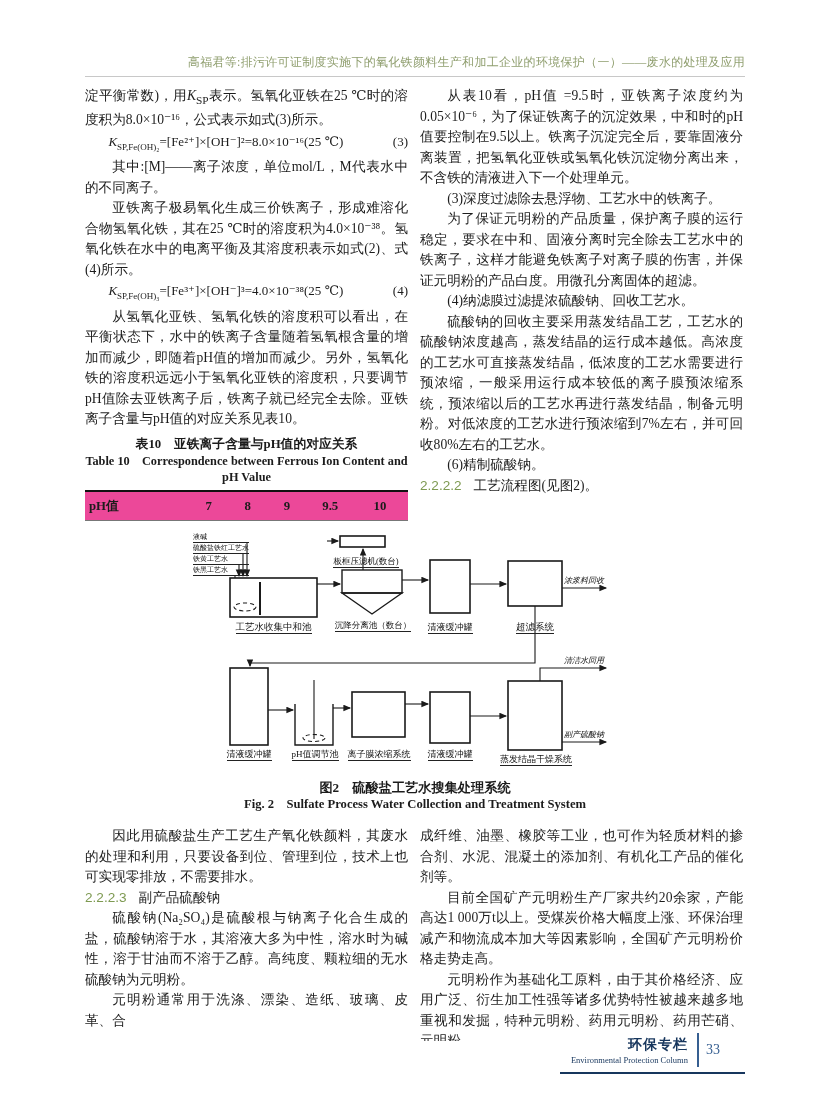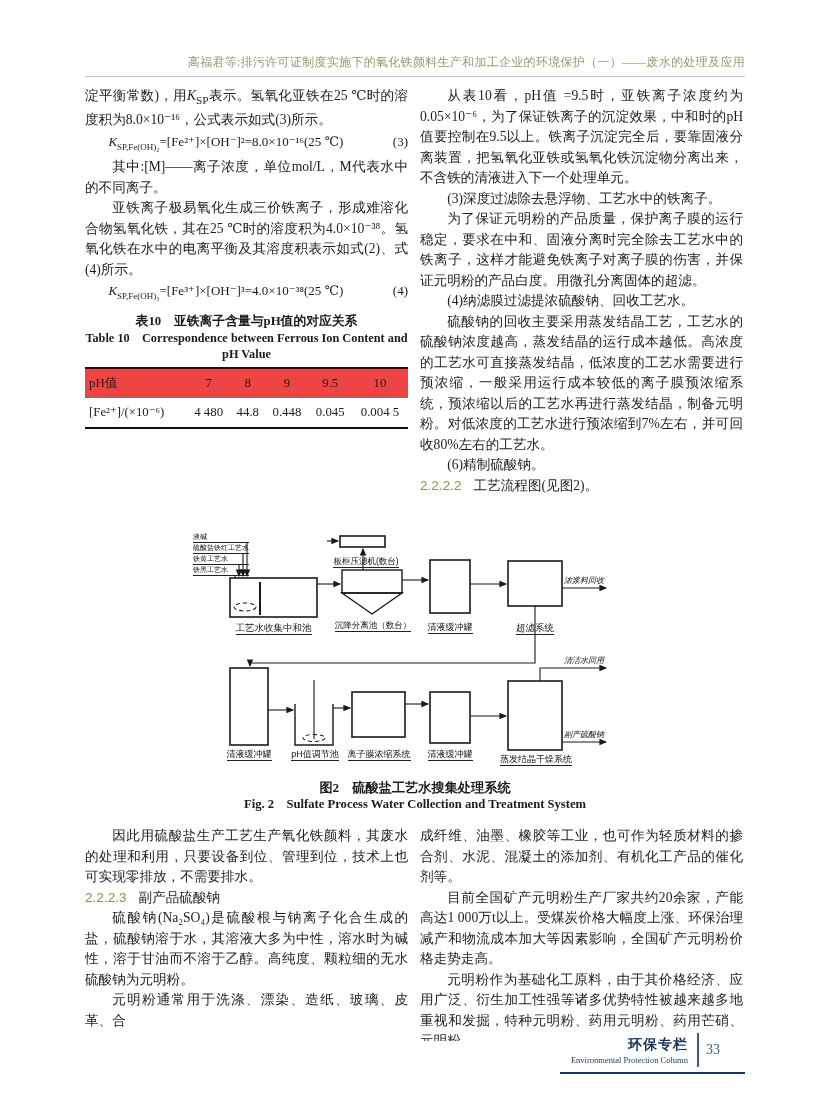--- a/index.html
+++ b/index.html
@@ -25,25 +25,25 @@
   .fnum{margin-left:auto;}
   .section{text-indent:0 !important;}
   .secnum{color:#7e9a52; font-family:"Liberation Sans","DejaVu Sans",sans-serif; margin-right:12px;}
   
   .tblcap-cn{margin-top:6px; text-align:center; font-weight:bold; font-size:12.8px; line-height:17px;}
   .tblcap-en{text-align:center; font-weight:bold; font-size:12.3px; line-height:16px;}
   table.t10{width:100%; border-collapse:collapse; margin-top:5px;
             border-top:2px solid #111; border-bottom:2px solid #111; font-size:12.8px;}
   table.t10 td{padding:4px 2px; text-align:center;}
   table.t10 .lab{text-align:left; padding-left:4px; width:96px;}
-  table.t10 tr.hdr-row td{background:#ef4444; border-bottom:1px solid #777;}
+  table.t10 tr.hdr-row td{background:#ec4899; border-bottom:1px solid #777;font-weight:bold;}
   
   .fig{position:absolute; top:532px; left:100px; width:660px; height:248px;}
   .fig svg{position:absolute; top:0; left:0;}
-  .flabel{position:absolute; font-family:Liberation Sans, sans-serif;
+  .flabel{position:absolute; font-family:Liberation Serif, serif;
           font-size:9.5px; line-height:11px; text-align:center; white-space:nowrap; color:#111;}
   .ul{border-bottom:1px solid #222; padding-bottom:1px;}
   .feed{position:absolute; left:93px; width:56px; font-size:7px; line-height:10px; text-align:left;
         border-bottom:1px solid #222; white-space:nowrap;
         font-family:"Liberation Sans","DejaVu Sans",sans-serif; color:#111;}
   .arrlab{position:absolute; font-size:8px; line-height:10px; white-space:nowrap;
           font-family:"Liberation Sans","DejaVu Sans",sans-serif; color:#111;font-style:italic;}
   .figcap{position:absolute; left:85px; width:660px; text-align:center; font-weight:bold;}
   .figcap-cn{top:779px; font-size:13.2px;}
   .figcap-en{top:796px; font-size:12.6px;}
@@ -72,20 +72,21 @@
         <span>=[Fe²⁺]×[OH⁻]²=8.0×10⁻¹⁶(25 ℃)</span>
         <span class="fnum">(3)</span>
       </div>
       <p>其中:[M]——离子浓度，单位mol/L，M代表水中的不同离子。</p>
       <p>亚铁离子极易氧化生成三价铁离子，形成难溶化合物氢氧化铁，其在25 ℃时的溶度积为4.0×10⁻³⁸。氢氧化铁在水中的电离平衡及其溶度积表示如式(2)、式(4)所示。</p>
       <div class="formula">
         <span><i>K</i><sub>SP,Fe(OH)₃</sub></span>
         <span>=[Fe³⁺]×[OH⁻]³=4.0×10⁻³⁸(25 ℃)</span>
         <span class="fnum">(4)</span>
       </div>
+      <p>从氢氧化亚铁、氢氧化铁的溶度积可以看出，在平衡状态下，水中的铁离子含量随着氢氧根含量的增加而减少，即随着pH值的增加而减少。另外，氢氧化铁的溶度积远远小于氢氧化亚铁的溶度积，只要调节pH值除去亚铁离子后，铁离子就已经完全去除。亚铁离子含量与pH值的对应关系见表10。</p>
 
       <div class="tblcap-cn">表10　亚铁离子含量与pH值的对应关系</div>
       <div class="tblcap-en">Table 10　Correspondence between Ferrous Ion Content and pH Value</div>
       <table class="t10">
         <tbody>
             <tr class="hdr-row">
           <td class="lab">pH值</td>
           <td>7</td>
           <td>8</td>
           <td>9</td>

